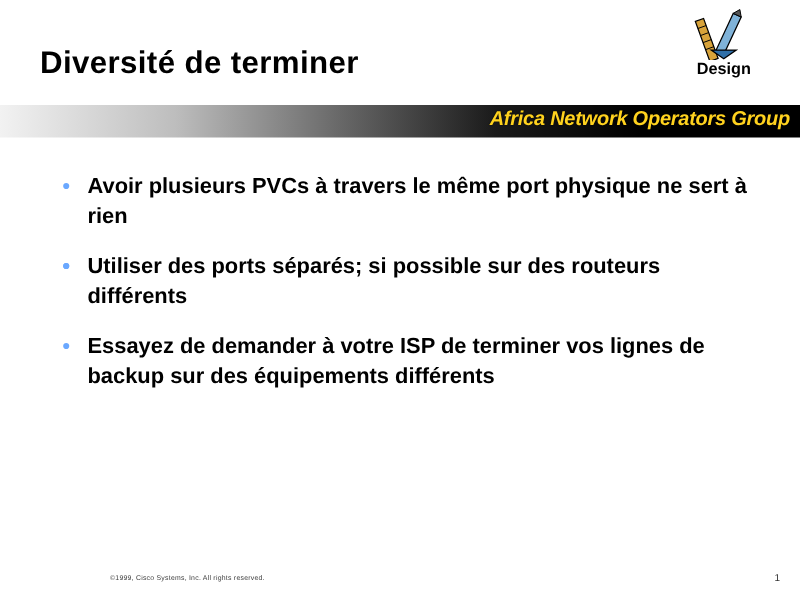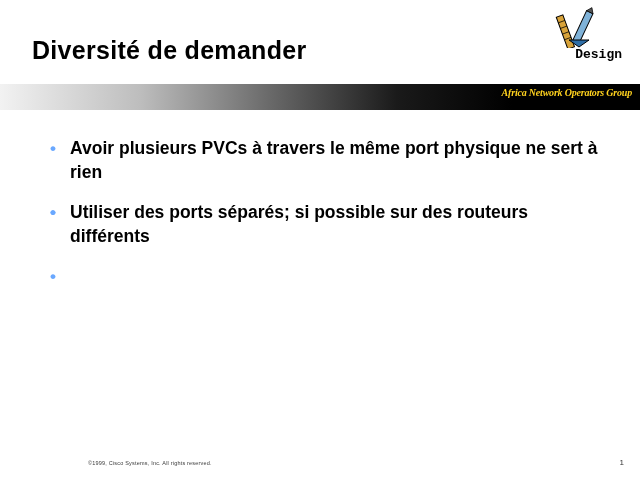--- a/index.html
+++ b/index.html
@@ -35,22 +35,21 @@
     white-space: nowrap;
   }
 
   
   .design-logo {
     position: absolute;
     right: 18px;
     top: 6px;
     width: 86px;
     height: 66px;
-    text-align: right;
-    font-family: Liberation Mono, monospace;
+    text-align: center;
   }
   .design-logo .mark {
     position: relative;
     width: 48px;
     height: 42px;
     margin: 0 auto;
   }
   .design-logo .mark svg { display: block; }
   .design-logo .caption {
     font-size: 13px;
@@ -66,28 +65,27 @@
     left: 0;
     top: 84px;
     width: 640px;
     height: 26px;
     background: linear-gradient(to right, #f2f2f2 0%, #bdbdbd 22%, #6a6a6a 42%, #1a1a1a 62%, #000000 80%, #000000 100%);
   }
   .banner-text {
     position: absolute;
     right: 8px;
     top: 87px;
-    font-size: 10px;
+    font-size: 16px;
     font-weight: bold;
     font-style: italic;
     color: #ffd21e;
     letter-spacing: -0.2px;
     white-space: nowrap;
     text-shadow: 0 0 1px #000;
-    font-family: Liberation Serif, serif;
   }
 
   
   .bullets {
     position: absolute;
     left: 44px;
     top: 136px;
     width: 560px;
   }
   .bullet {
@@ -124,21 +122,21 @@
     bottom: 13px;
     font-size: 8px;
     color: #333333;
   }
 </style>
 </head>
 <body>
 
 <div class="slide">
 
-  <div class="slide-title">Diversité de demander</div>
+  <div class="slide-title">Diversité de terminer</div>
 
   <div class="design-logo">
     <div class="mark">
       <svg width="48" height="42" viewBox="0 0 48 42" xmlns="http://www.w3.org/2000/svg">
 
         <g transform="rotate(-20 24 21)">
           <rect x="6" y="4" width="7" height="34" fill="#d8a33a" stroke="#000" stroke-width="1"></rect>
           <line x1="6" y1="10" x2="13" y2="10" stroke="#000" stroke-width="0.7"></line>
           <line x1="6" y1="16" x2="13" y2="16" stroke="#000" stroke-width="0.7"></line>
           <line x1="6" y1="22" x2="13" y2="22" stroke="#000" stroke-width="0.7"></line>
@@ -164,19 +162,20 @@
     </div>
     <div class="bullet">
       <span class="dot">•</span>
     </div>
     <div class="bullet">
       <span class="dot">•</span>
       <span>Utiliser des ports séparés; si possible sur des routeurs différents</span>
     </div>
     <div class="bullet">
       <span class="dot">•</span>
+      <span>Essayez de demander à votre ISP de terminer vos lignes de backup sur des équipements différents</span>
     </div>
   </div>
 
   <div class="footer-copyright">©1999, Cisco Systems, Inc. All rights reserved.</div>
   <div class="footer-page">1</div>
 
 </div>
 
 </body></html>

